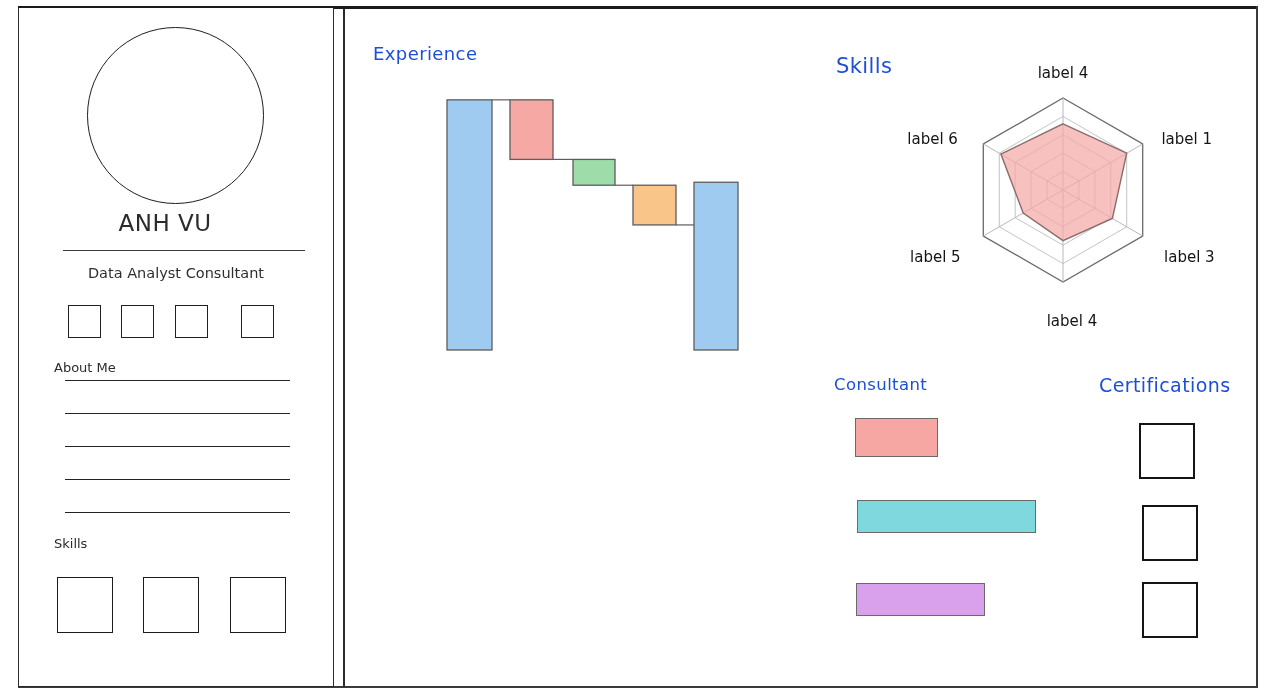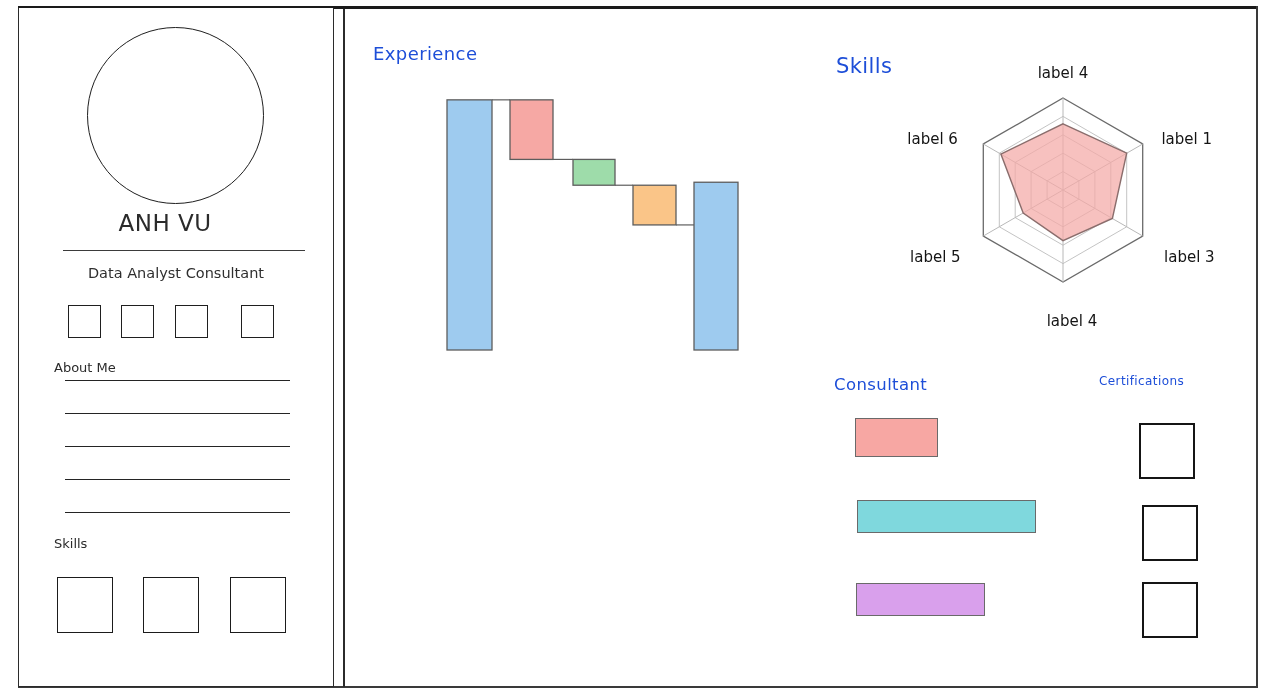--- a/index.html
+++ b/index.html
@@ -103,21 +103,21 @@
   .chart-title {
     position: absolute;
     font-family: "DejaVu Sans", sans-serif;
     font-size: 18px;
     color: #1d4ed8;
     letter-spacing: 0.4px;
   }
   .title-experience { left: 373px; top: 43px; }
   .title-skills { left: 836px; top: 54px; font-size: 21px; }
   .title-languages { left: 834px; top: 375px; font-size: 16.5px; }
-  .title-certifications { left: 1099px; top: 374px; font-size: 12px; }
+  .title-certifications { left: 1099px; top: 374px; font-size: 19px; }
 
   
   .waterfall { position: absolute; left: 430px; top: 80px; width: 330px; height: 290px; }
 
   
   .radar { position: absolute; left: 900px; top: 75px; width: 330px; height: 240px; }
   .radar-label {
     position: absolute;
     font-family: "DejaVu Sans", sans-serif;
     font-size: 15px;

